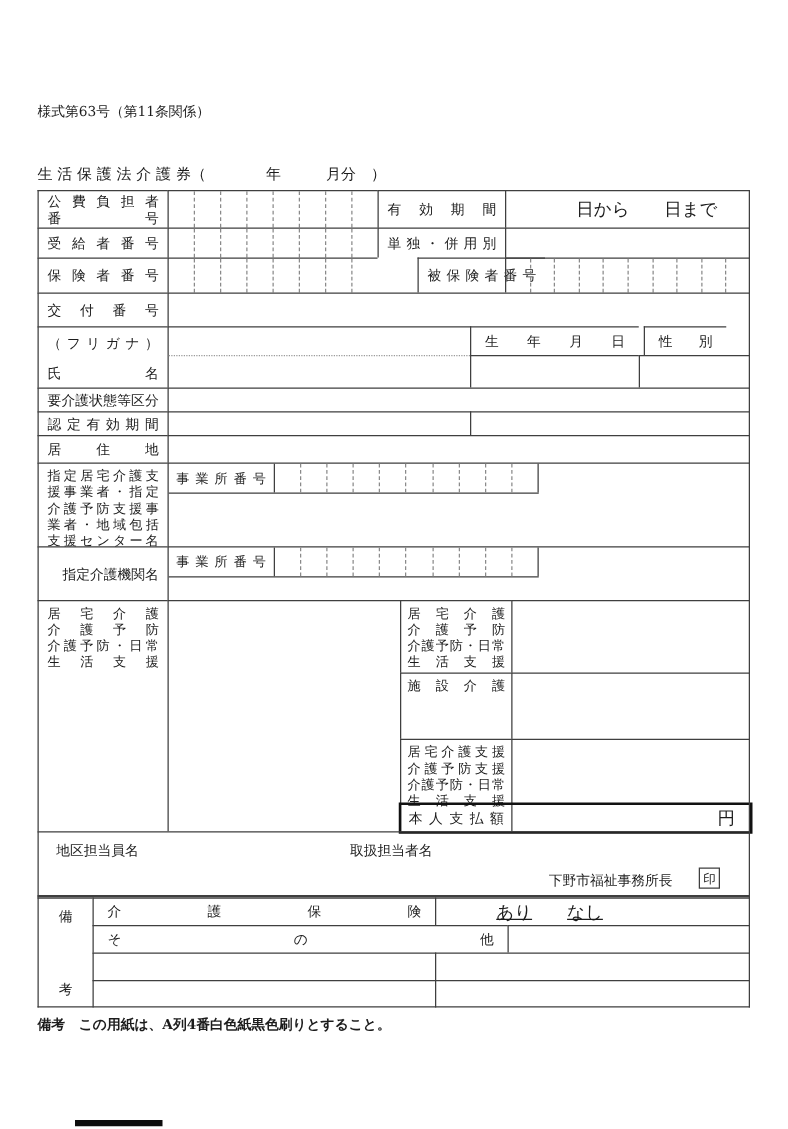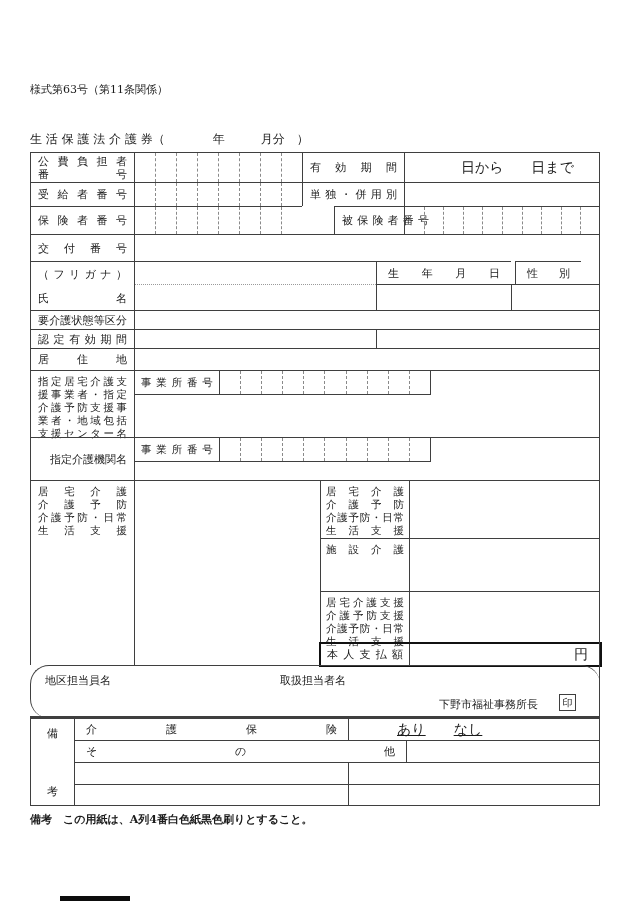--- a/index.html
+++ b/index.html
@@ -228,21 +228,21 @@
 <div class="cell" style="left:409px;top:591px;width:191px;height:52px;"></div>
 
 <div class="cell lab" style="left:320px;top:643px;width:89px;height:22px;padding-left:6px;padding-right:6px;">
   <div class="j">本人支払額</div>
 </div>
 <div class="cell flexrow" style="left:409px;top:643px;width:191px;height:22px;justify-content:flex-end;padding-right:12px;">
   <span>円</span>
 </div>
 <div class="boldbox" style="left:319px;top:642px;width:283px;height:25px;"></div>
 
-<div class="cell" style="left:30px;top:665px;width:570px;height:53px;border-radius:19px;">
+<div class="cell" style="left:30px;top:665px;width:570px;height:53px;">
   <div class="txt" style="left:14px;top:7px;">地区担当員名</div>
   <div class="txt" style="left:249px;top:7px;">取扱担当者名</div>
   <div class="txt" style="left:408px;top:31px;">下野市福祉事務所長</div>
   <div class="sealbox" style="left:528px;top:28px;">印</div>
 </div>
 
 <div class="line" style="left:30px;top:716px;width:570px;height:2px;"></div>
 
 <div class="cell" style="left:30px;top:718px;width:44px;height:88px;display:flex;flex-direction:column;justify-content:space-between;align-items:center;padding:7px 0;font-size:11px;">
   <div>備</div>

